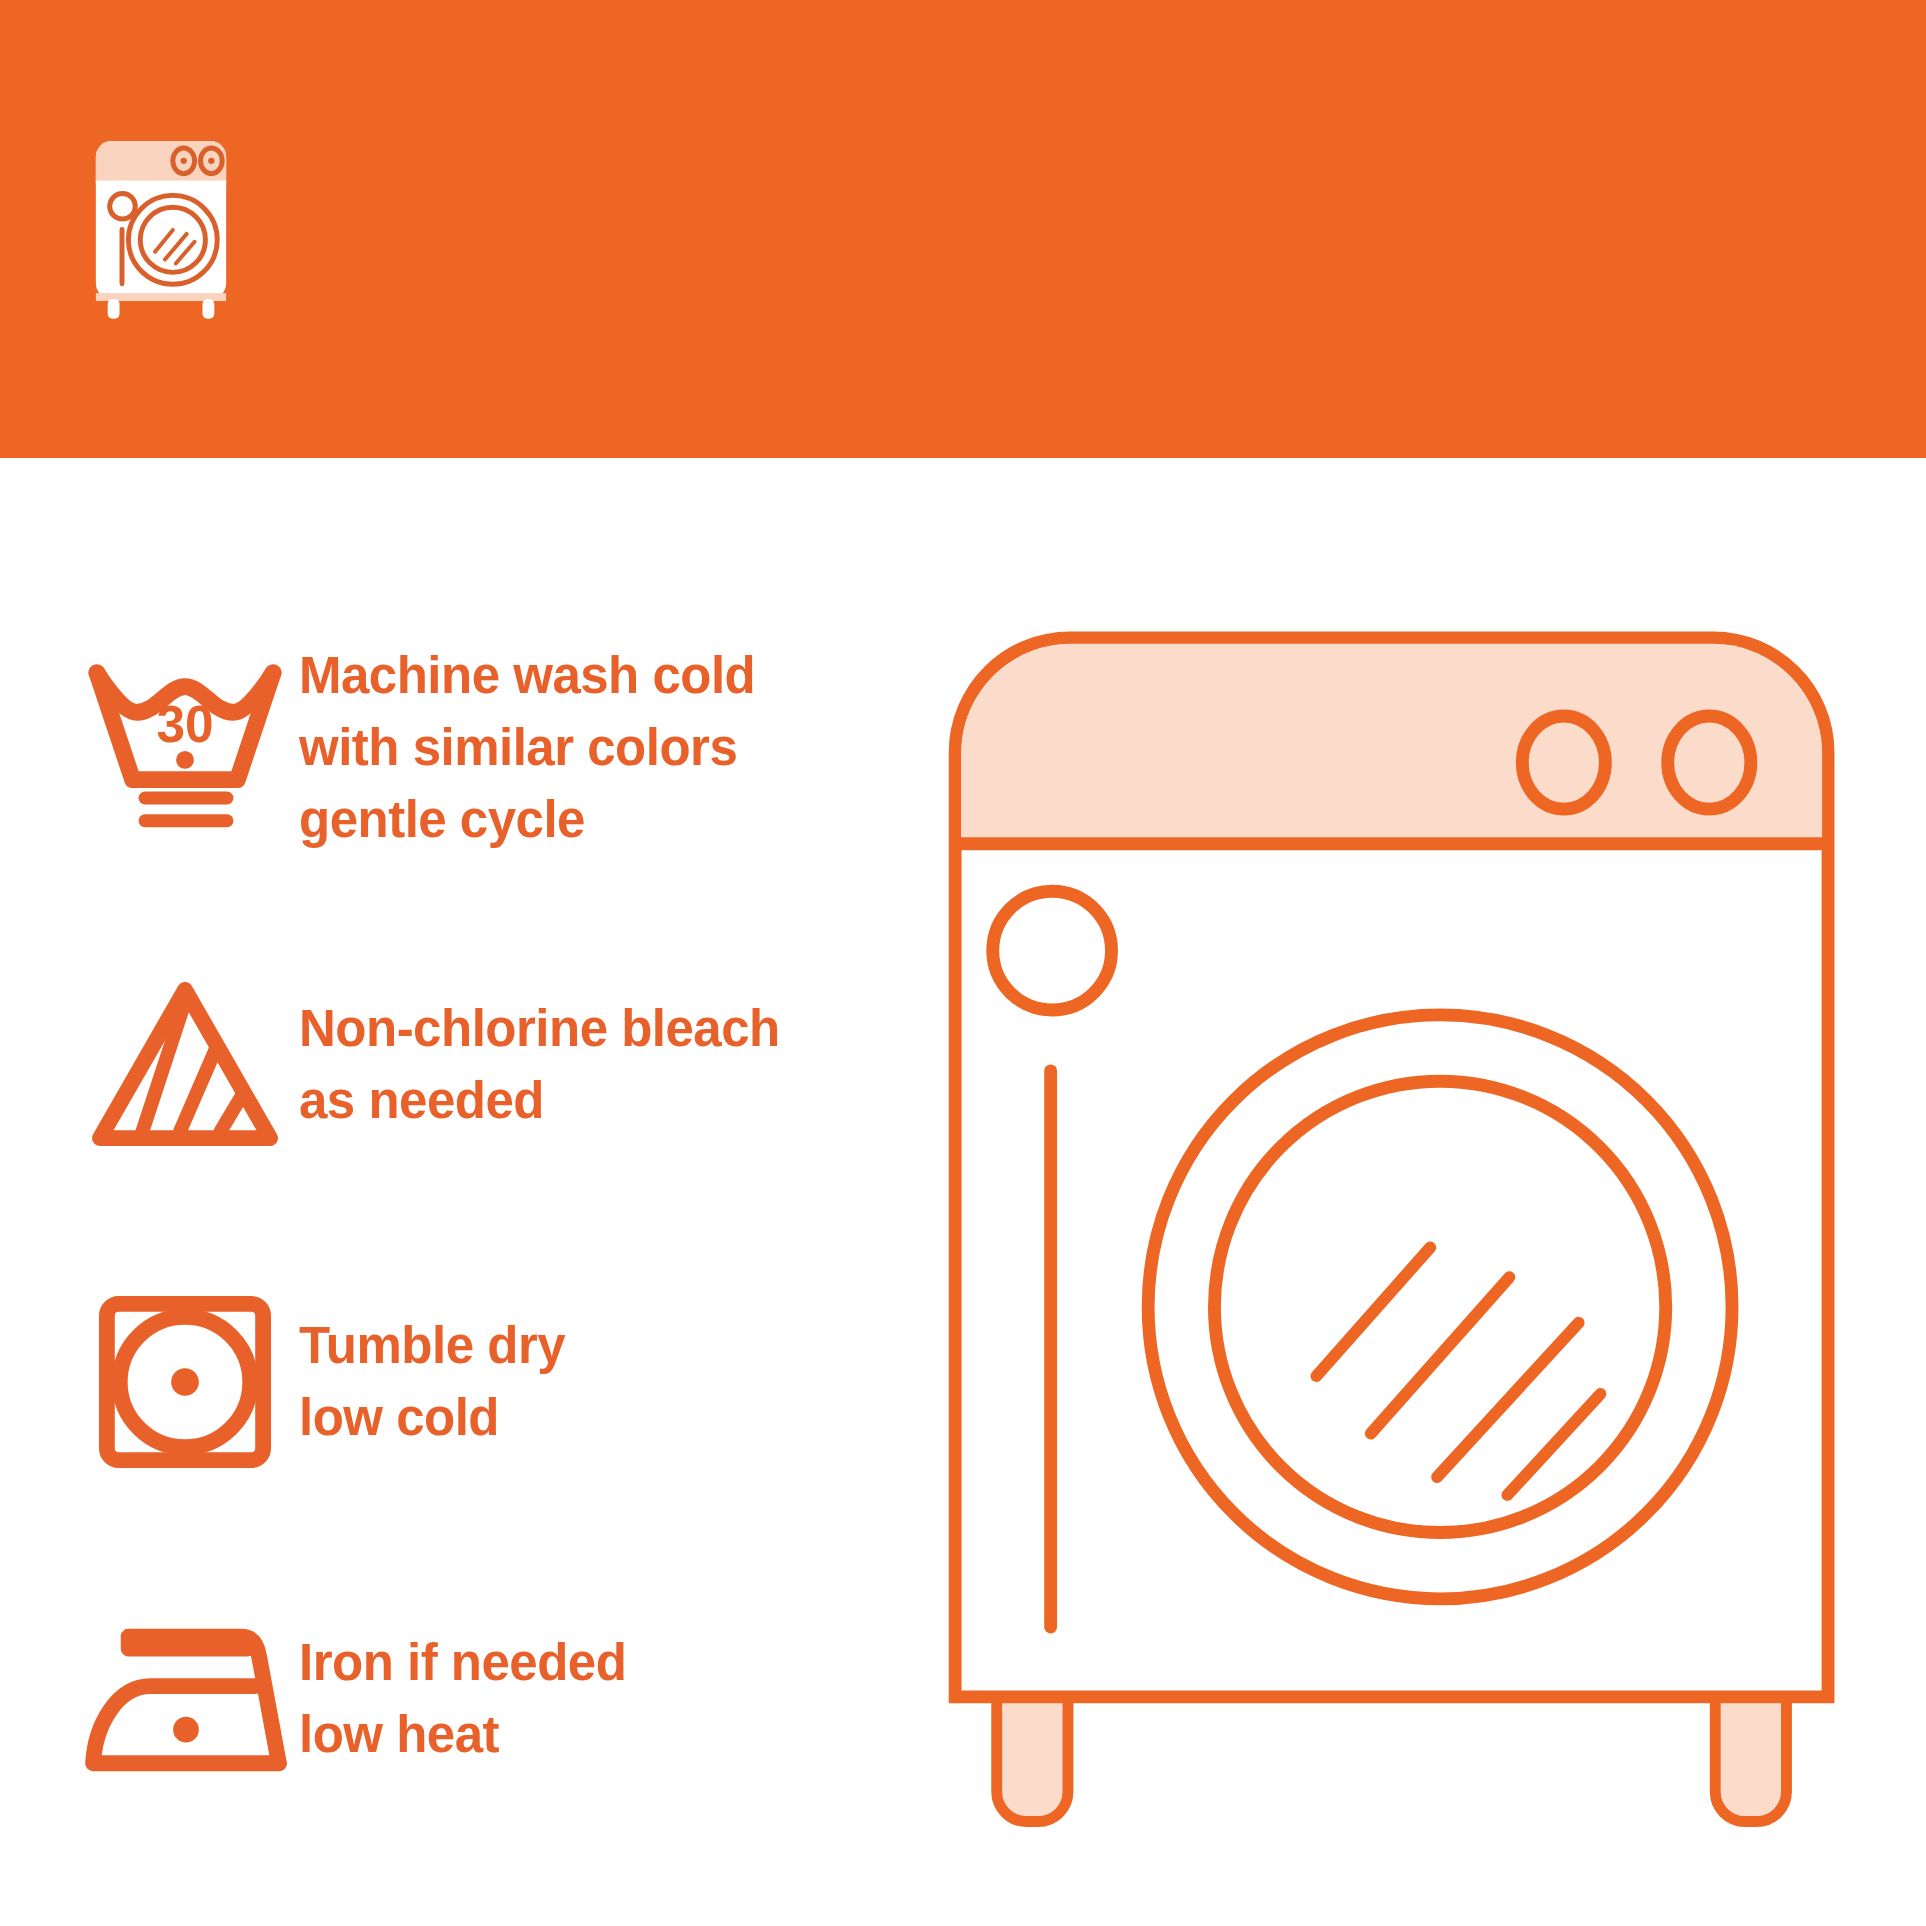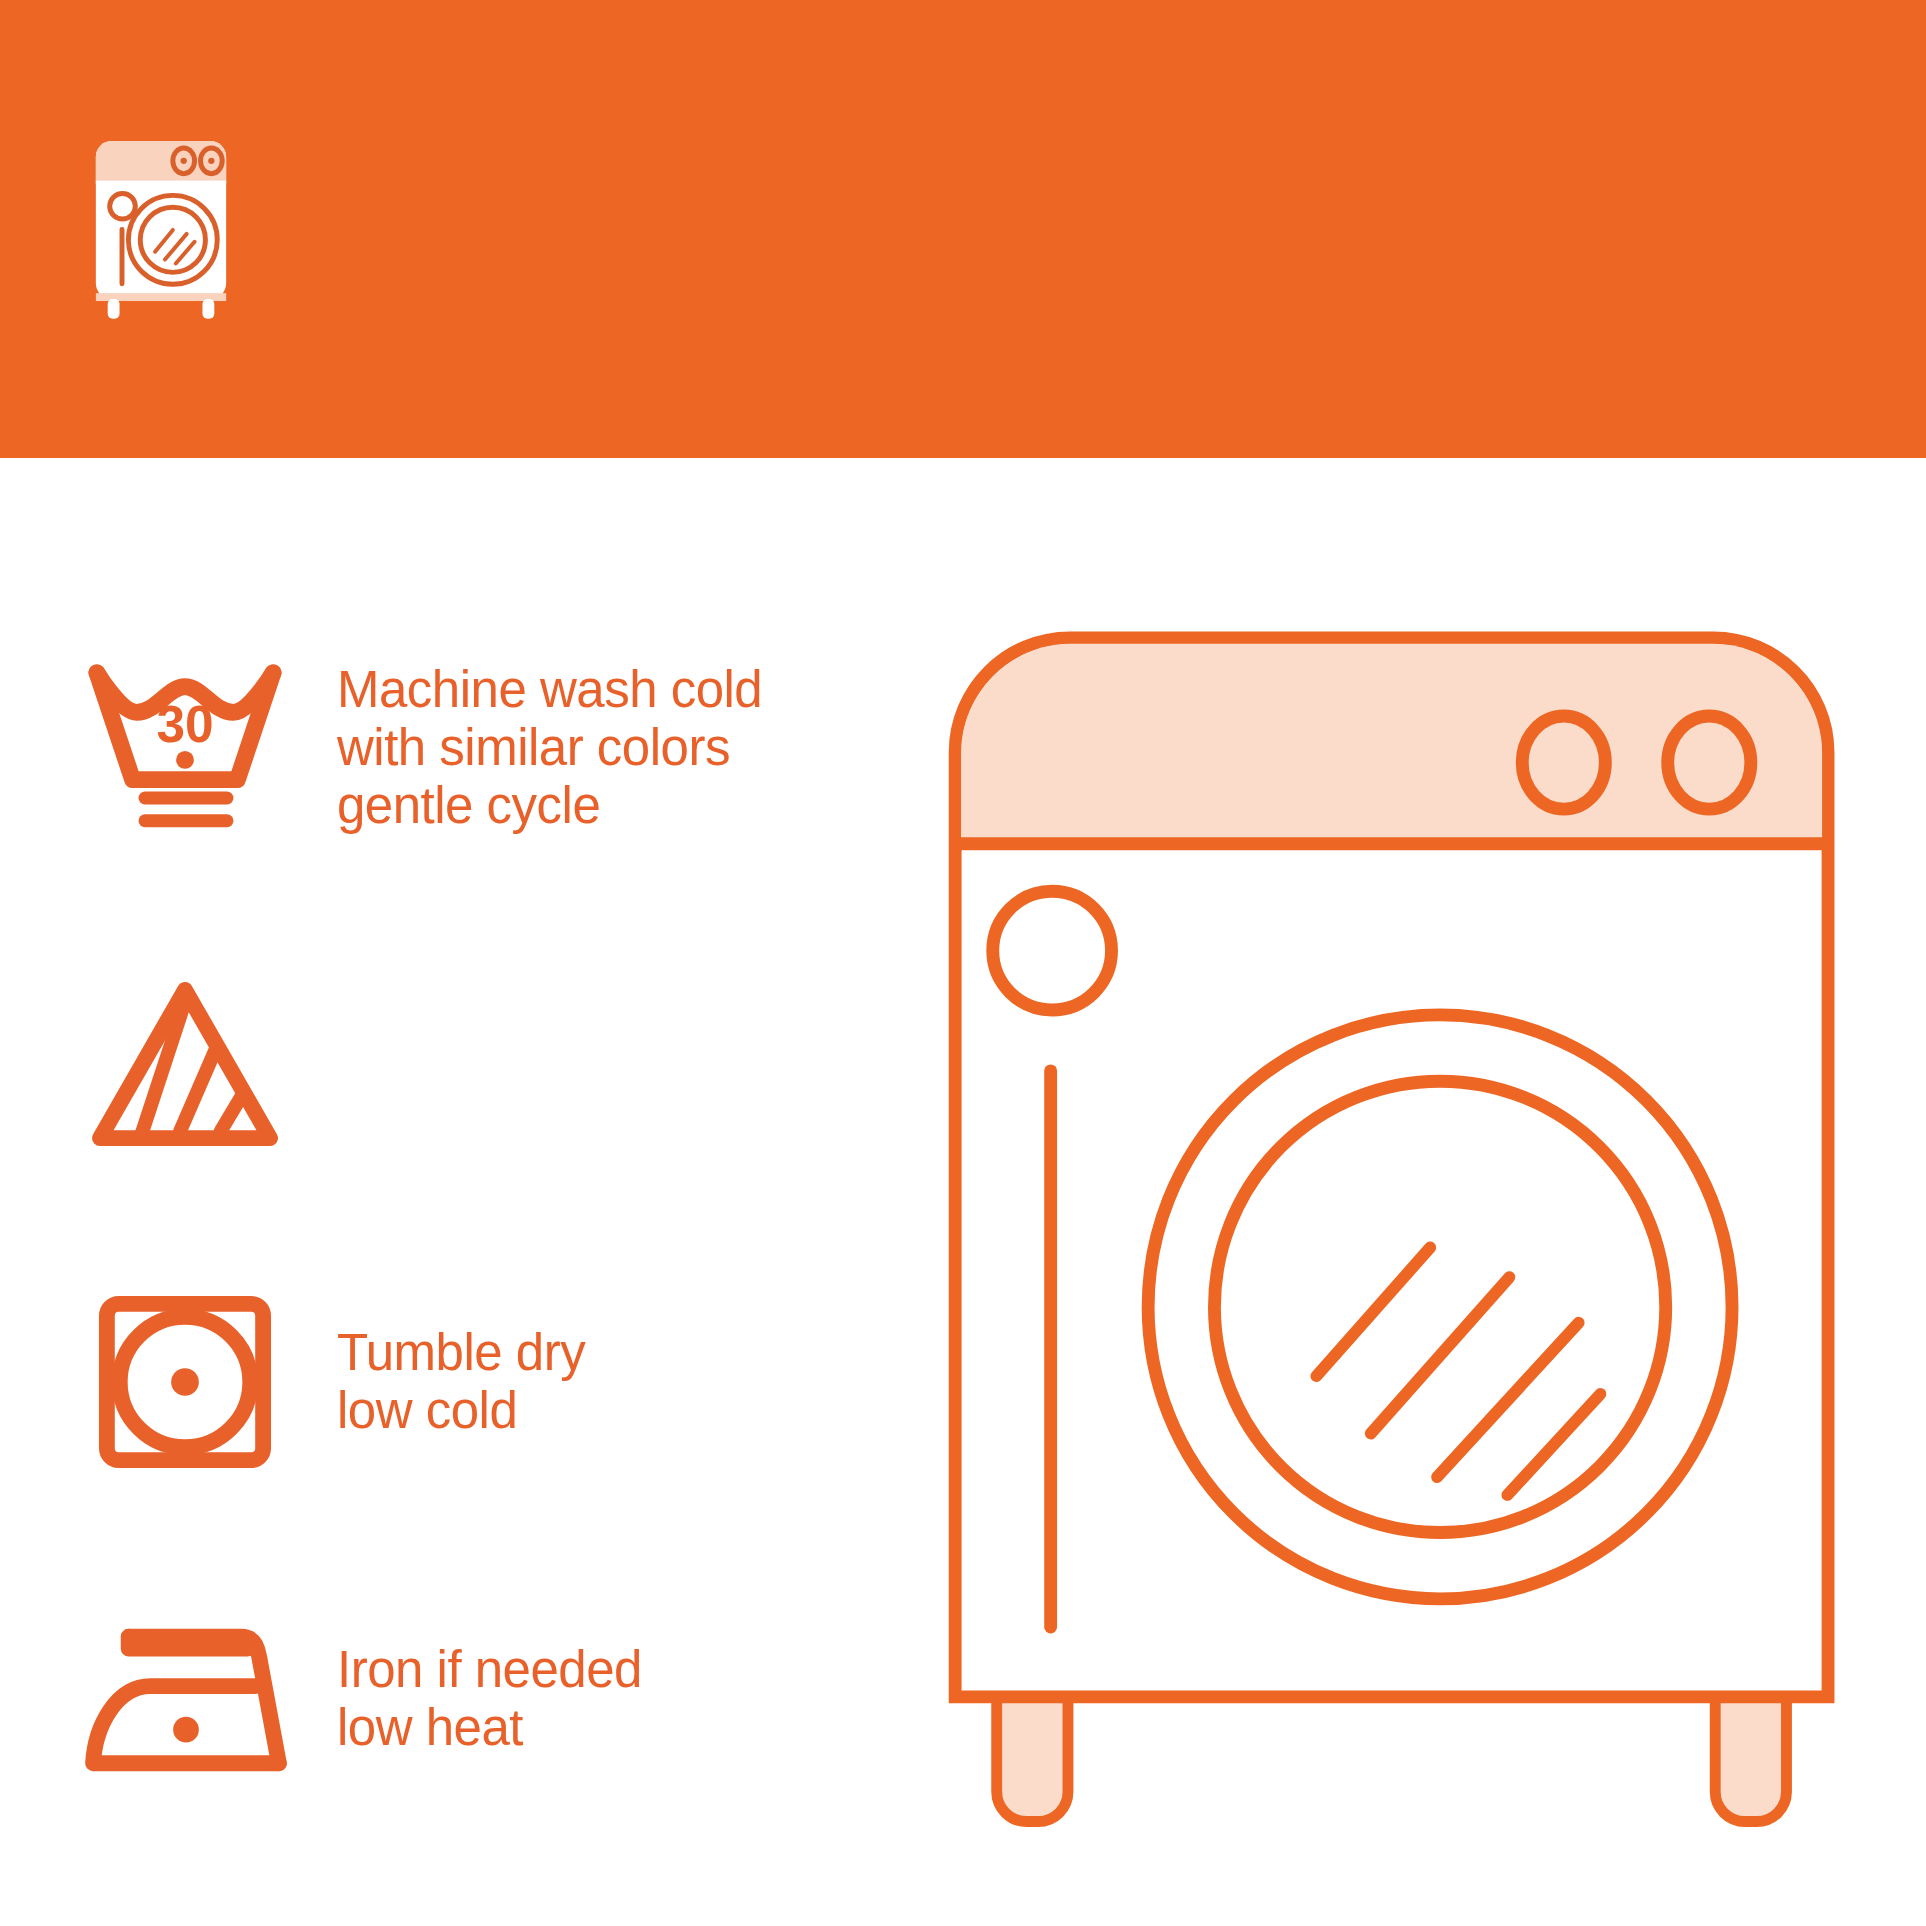--- a/index.html
+++ b/index.html
@@ -50,23 +50,22 @@
     margin-bottom:89px;
   }
   .care-icon{
     width:228px;min-width:228px;
     display:flex;align-items:flex-end;justify-content:center;
     margin-left:71px;
   }
   .care-label{
     color:#E8612A;
     font-size:51px;
-    line-height:58px;
-    font-weight:400;
-    margin-left:38px;
+    line-height:72px;
+    font-weight:700;
     letter-spacing:-0.5px;
   }
   
   #machine{
     position:absolute;left:945px;top:624px;width:911px;height:1247px;
   }
 </style>
 </head>
 <body>
 
@@ -124,20 +123,22 @@
 
   <div class="care-row">
     <div class="care-icon">
       <svg width="198" height="178" viewBox="0 0 200 180">
         <path d="M100 14 L186 164 L14 164 Z" fill="none" stroke="#E8612A" stroke-width="16" stroke-linejoin="round"></path>
         <line x1="100" y1="26" x2="57" y2="157" stroke="#E8612A" stroke-width="14" stroke-linecap="round"></line>
         <line x1="131" y1="74" x2="95" y2="157" stroke="#E8612A" stroke-width="14" stroke-linecap="round"></line>
         <line x1="158" y1="120" x2="136" y2="157" stroke="#E8612A" stroke-width="14" stroke-linecap="round"></line>
       </svg>
     </div>
+    <div class="care-label" style="white-space:pre-line">Non-chlorine bleach
+as needed</div>
   </div>
 
   <div class="care-row">
     <div class="care-icon">
       <svg width="178" height="178" viewBox="0 0 180 180">
         <rect x="11" y="11" width="158" height="158" rx="12" fill="none" stroke="#E8612A" stroke-width="16"></rect>
         <circle cx="90" cy="90" r="66" fill="none" stroke="#E8612A" stroke-width="16"></circle>
         <circle cx="90" cy="90" r="14" fill="#E8612A"></circle>
       </svg>
     </div>

